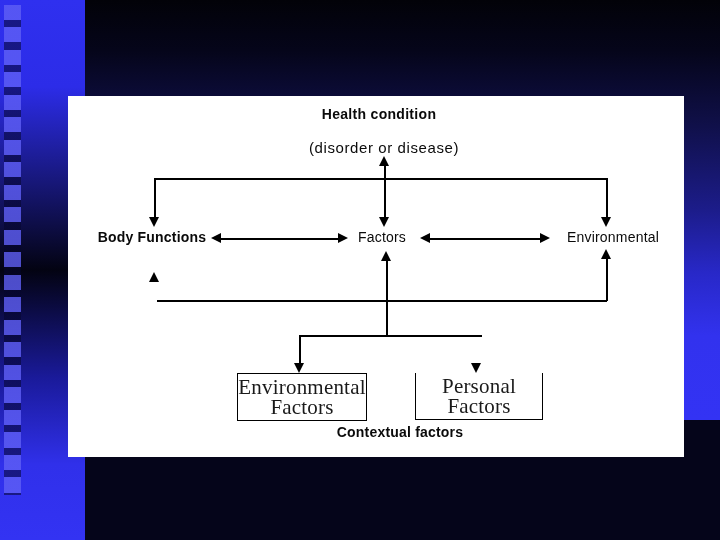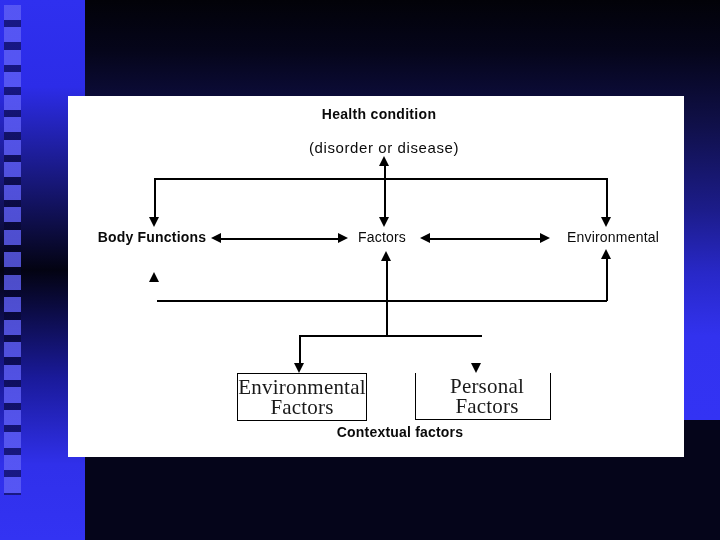--- a/index.html
+++ b/index.html
@@ -39,21 +39,21 @@
   .ah-down{border-width:10px 5.5px 0 5.5px;border-color:#000 transparent transparent transparent;}
   .ah-left{border-width:5.5px 10px 5.5px 0;border-color:transparent #000 transparent transparent;}
   .ah-right{border-width:5.5px 0 5.5px 10px;border-color:transparent transparent transparent #000;}
   .box{
     position:absolute;display:flex;flex-direction:column;align-items:center;justify-content:center;
     font-family:"Liberation Serif",serif;font-size:21px;line-height:20px;color:#1a1a1a;
     text-align:center;letter-spacing:0.2px;
   }
   .box-env{left:169px;top:277px;width:128px;height:46px;border:1.5px solid #000;}
   .box-per{left:347px;top:277px;width:126px;height:46px;
-    border-left:1.5px solid #000;border-right:1.5px solid #000;border-bottom:1.5px solid #000;padding-left:8px;}
+    border-left:1.5px solid #000;border-right:1.5px solid #000;border-bottom:1.5px solid #000;}
 </style>
 </head>
 <body>
 
 <div class="slide">
   <div class="bg-main"></div>
   <div class="bg-left"></div>
   <div class="filmstrip"></div>
 
   <div class="panel">

